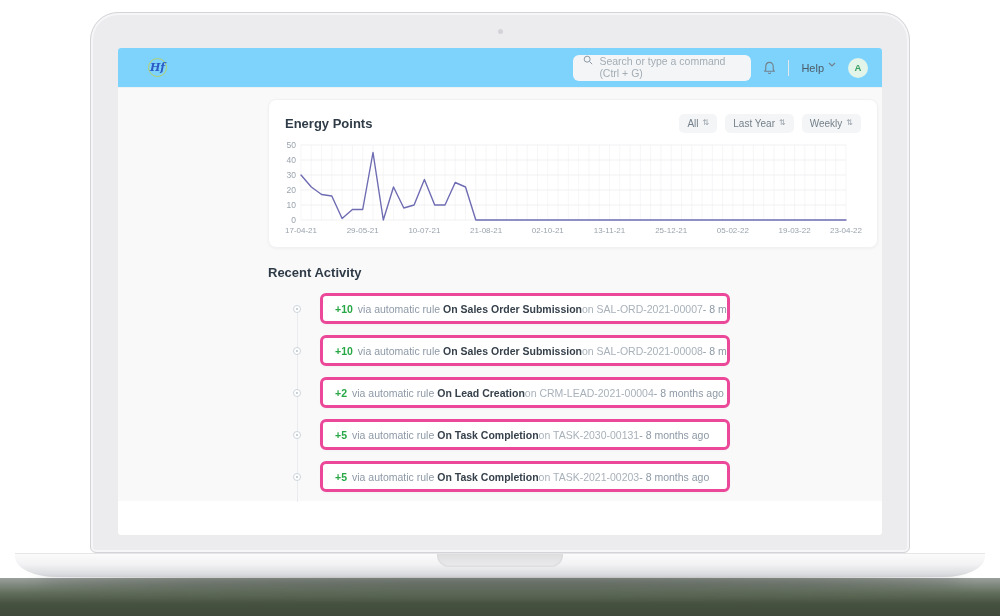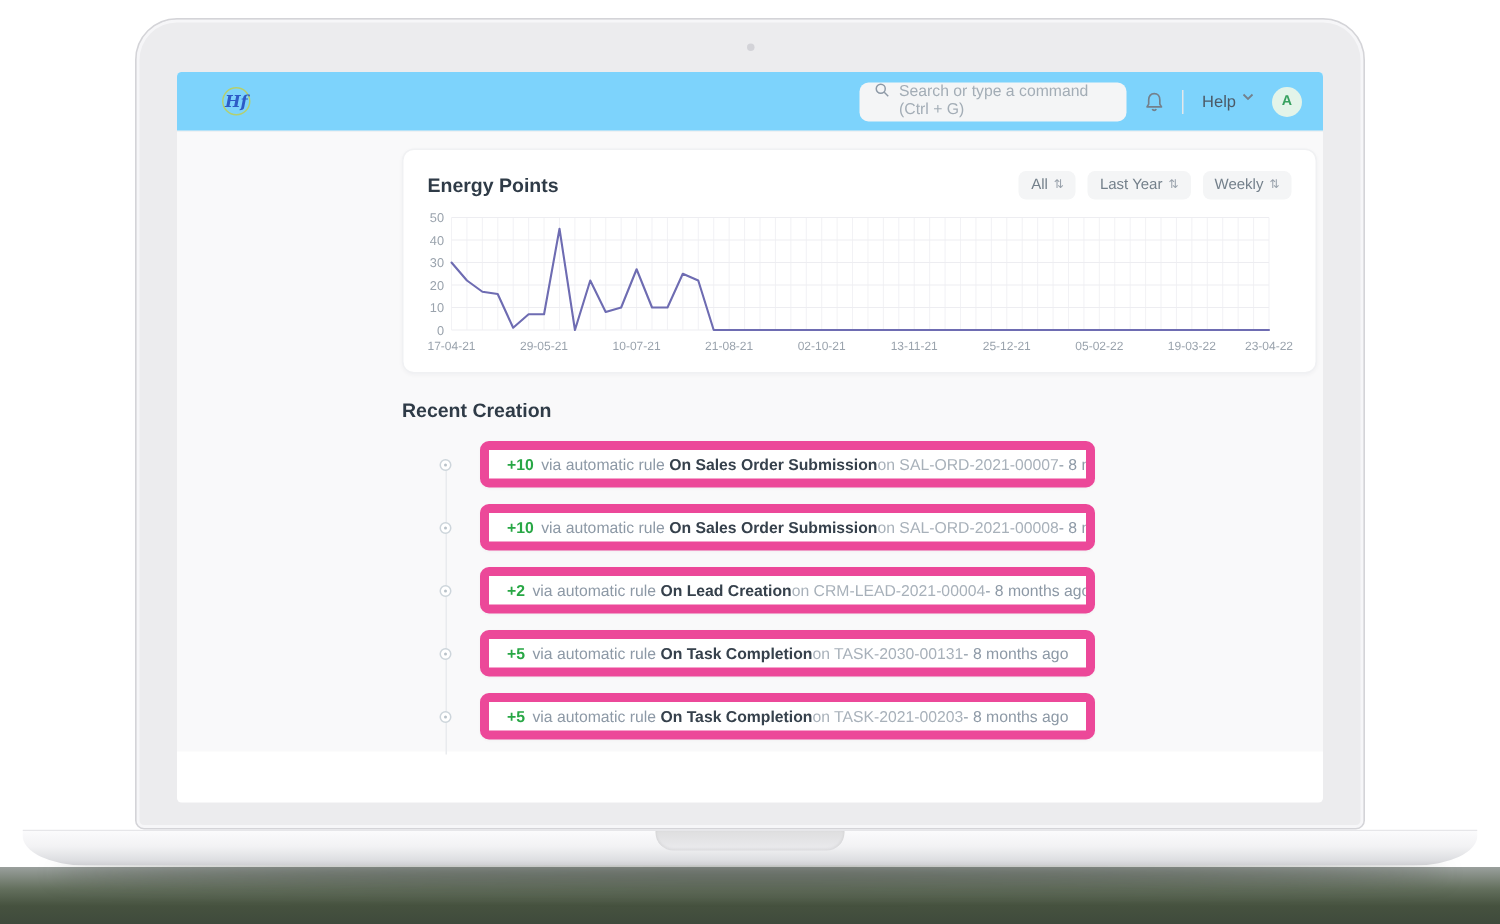--- a/index.html
+++ b/index.html
@@ -73,21 +73,21 @@
   
   .ra-title { margin:17px 0 0 0; font-size:13px; font-weight:bold; color:#2f3b47; }
   .timeline { position:relative; margin-top:13px; }
   .timeline-line { position:absolute; left:28.5px; top:14px; bottom:-10px; width:1px; background:#e9ebee; }
   .tl-item { position:relative; height:31px; margin-bottom:11px; }
   .tl-dot { position:absolute; left:25px; top:50%; margin-top:-4px; width:8px; height:8px;
     background:#fff; border:1px solid #cdd5db; border-radius:50%; }
   .tl-dot::after { content:""; position:absolute; left:2px; top:2px; width:2px; height:2px;
     border-radius:50%; background:#b9c2c9; }
   .tl-card { position:absolute; left:52px; top:0; width:410px; height:31px; background:#fff;
-    border:6px solid #ec4899; border-radius:6px; box-shadow:0 1px 2px rgba(20,30,40,0.03);
+    border:3px solid #ec4899; border-radius:6px; box-shadow:0 1px 2px rgba(20,30,40,0.03);
     display:flex; align-items:center; padding:0 12px; font-size:10.5px; color:#8d99a6;
     white-space:nowrap; overflow:hidden; }
   .tl-card .pts { color:#28a745; font-weight:bold; margin-right:5px; }
   .tl-card .rule { color:#36414c; font-weight:bold; }
   .tl-card .doc { color:#a8b1ba; }
   .tl-card .sep { margin:0 3px 0 0; }
 
   .axis-text { font-size:8.5px; fill:#9aa3ad; }
   .xaxis-text { font-size:8px; fill:#9aa3ad; }
 </style>
@@ -228,21 +228,21 @@
             <text x="262.79245283018867" y="99" text-anchor="middle" class="xaxis-text">02-10-21</text>
             <text x="324.49056603773585" y="99" text-anchor="middle" class="xaxis-text">13-11-21</text>
             <text x="386.188679245283" y="99" text-anchor="middle" class="xaxis-text">25-12-21</text>
             <text x="447.8867924528302" y="99" text-anchor="middle" class="xaxis-text">05-02-22</text>
             <text x="509.58490566037733" y="99" text-anchor="middle" class="xaxis-text">19-03-22</text>
             <text x="561" y="99" text-anchor="middle" class="xaxis-text">23-04-22</text>
             <polyline points="16.0,41.0 26.3,53.0 36.6,60.5 46.8,62.0 57.1,84.5 67.4,75.5 77.7,75.5 88.0,18.5 98.3,86.0 108.5,53.0 118.8,74.0 129.1,71.0 139.4,45.5 149.7,71.0 160.0,71.0 170.2,48.5 180.5,53.0 190.8,86.0 201.1,86.0 211.4,86.0 221.7,86.0 231.9,86.0 242.2,86.0 252.5,86.0 262.8,86.0 273.1,86.0 283.4,86.0 293.6,86.0 303.9,86.0 314.2,86.0 324.5,86.0 334.8,86.0 345.1,86.0 355.3,86.0 365.6,86.0 375.9,86.0 386.2,86.0 396.5,86.0 406.8,86.0 417.0,86.0 427.3,86.0 437.6,86.0 447.9,86.0 458.2,86.0 468.5,86.0 478.7,86.0 489.0,86.0 499.3,86.0 509.6,86.0 519.9,86.0 530.2,86.0 540.4,86.0 550.7,86.0 561.0,86.0" fill="none" stroke="#6e6cb2" stroke-width="1.4" stroke-linejoin="round" stroke-linecap="round"></polyline>
           </svg>
       </div>
 
-      <div class="ra-title">Recent Creation</div>
+      <div class="ra-title">Recent Activity</div>
       <div class="timeline" id="timeline">
         <div class="timeline-line"></div>
       <div class="tl-item">
             <span class="tl-dot"></span>
             <div class="tl-card">
               <span class="pts">+10</span> 
               <span class="sep">via automatic rule</span> 
               <span class="rule">On Sales Order Submission</span> 
               <span class="doc">on SAL-ORD-2021-00007</span> 
               <span>- 8 months ago</span> 

